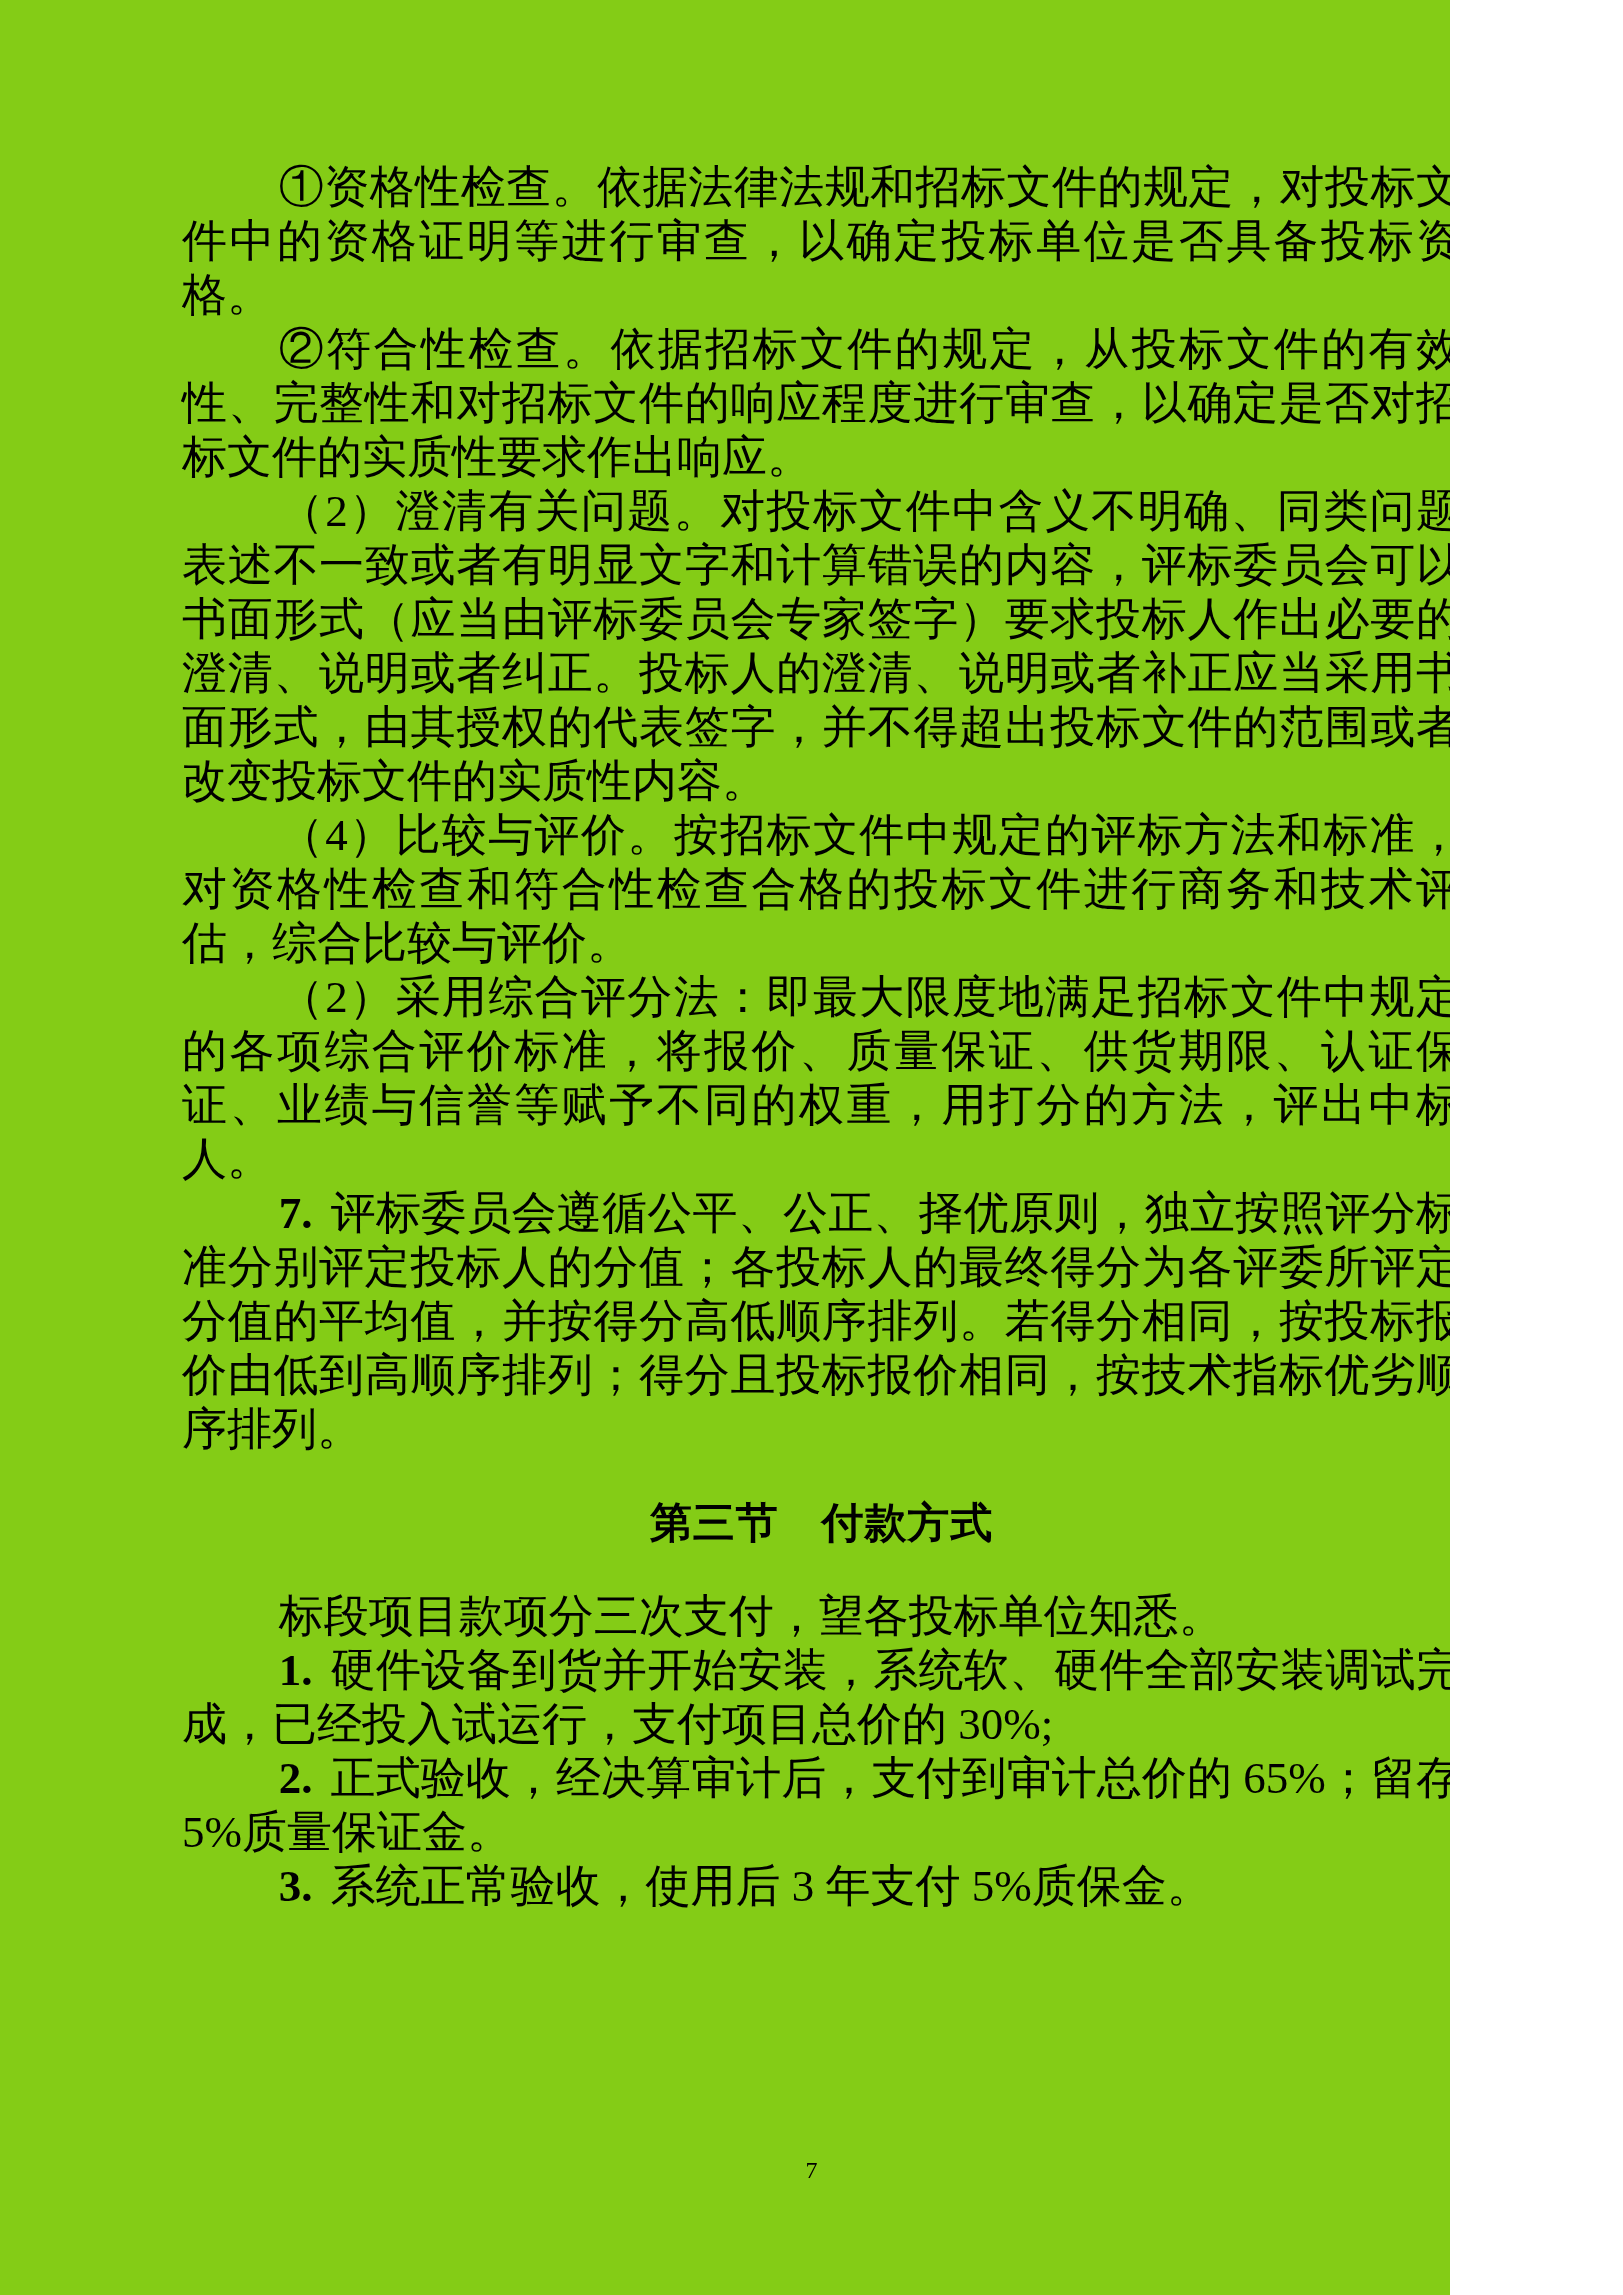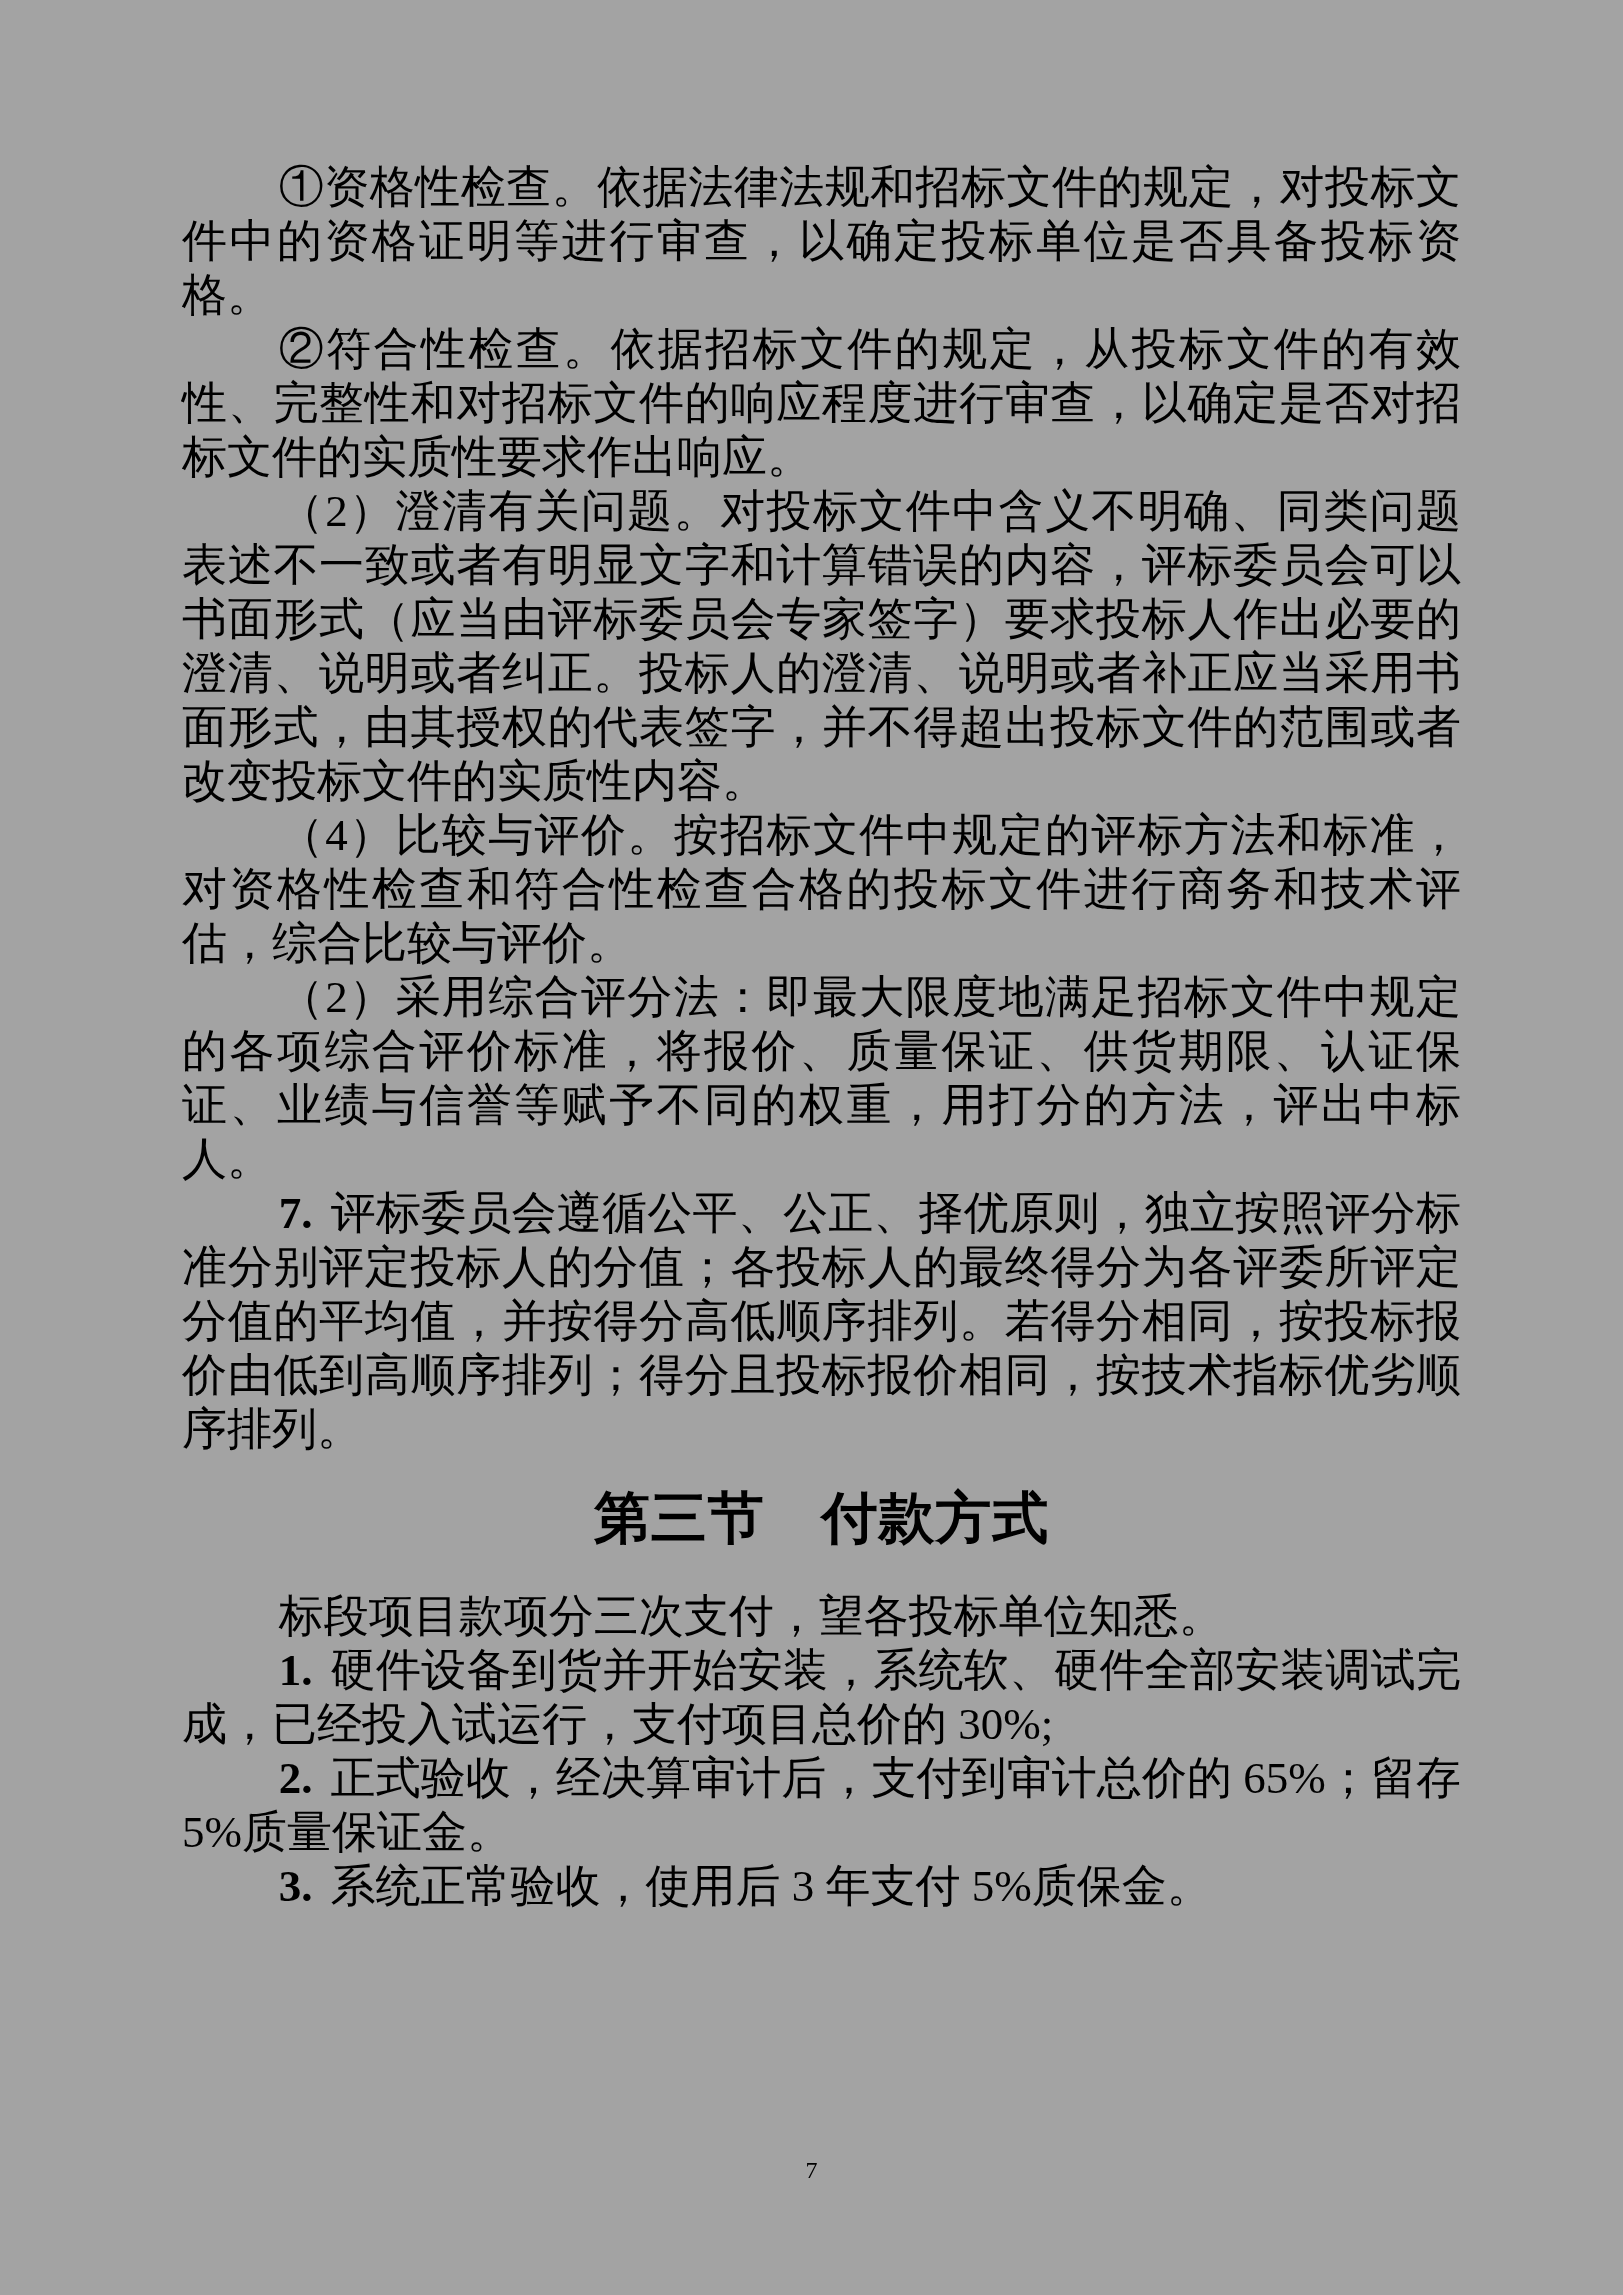--- a/index.html
+++ b/index.html
@@ -2,23 +2,23 @@
 <html style="font-size:13.7px"><head>
 <meta charset="utf-8">
 <style>
   html, body {
     margin: 0;
     padding: 0;
     background: #ffffff;
   }
   .page {
     position: relative;
-    width: 1623px;
+    width: 1450px;
     height: 2295px;
-    background: #a3a3a3;
+    background: #84cc16;
     overflow: hidden;
     font-family: "Liberation Serif", "DejaVu Serif", serif;
     color: #000000;
   }
   .body-text {
     position: absolute;
     left: 182px;
     width: 1279px;
     font-size: 45px;
     line-height: 54px;
@@ -34,23 +34,23 @@
   .pnum:not(:empty) {
     font-weight: bold;
     margin-right: 0.4em;
   }
   .section-heading {
     position: absolute;
     top: 1496px;
     left: 182px;
     width: 1279px;
     text-align: center;
-    font-family: Liberation Mono, monospace;
+    font-family: Liberation Sans, sans-serif;
     font-weight: bold;
-    font-size: 56px;
+    font-size: 42px;
     line-height: 53px;
     letter-spacing: 0.9px;
   }
   .page-number {
     position: absolute;
     top: 2156px;
     left: 0;
     width: 1623px;
     text-align: center;
     font-size: 24px;

